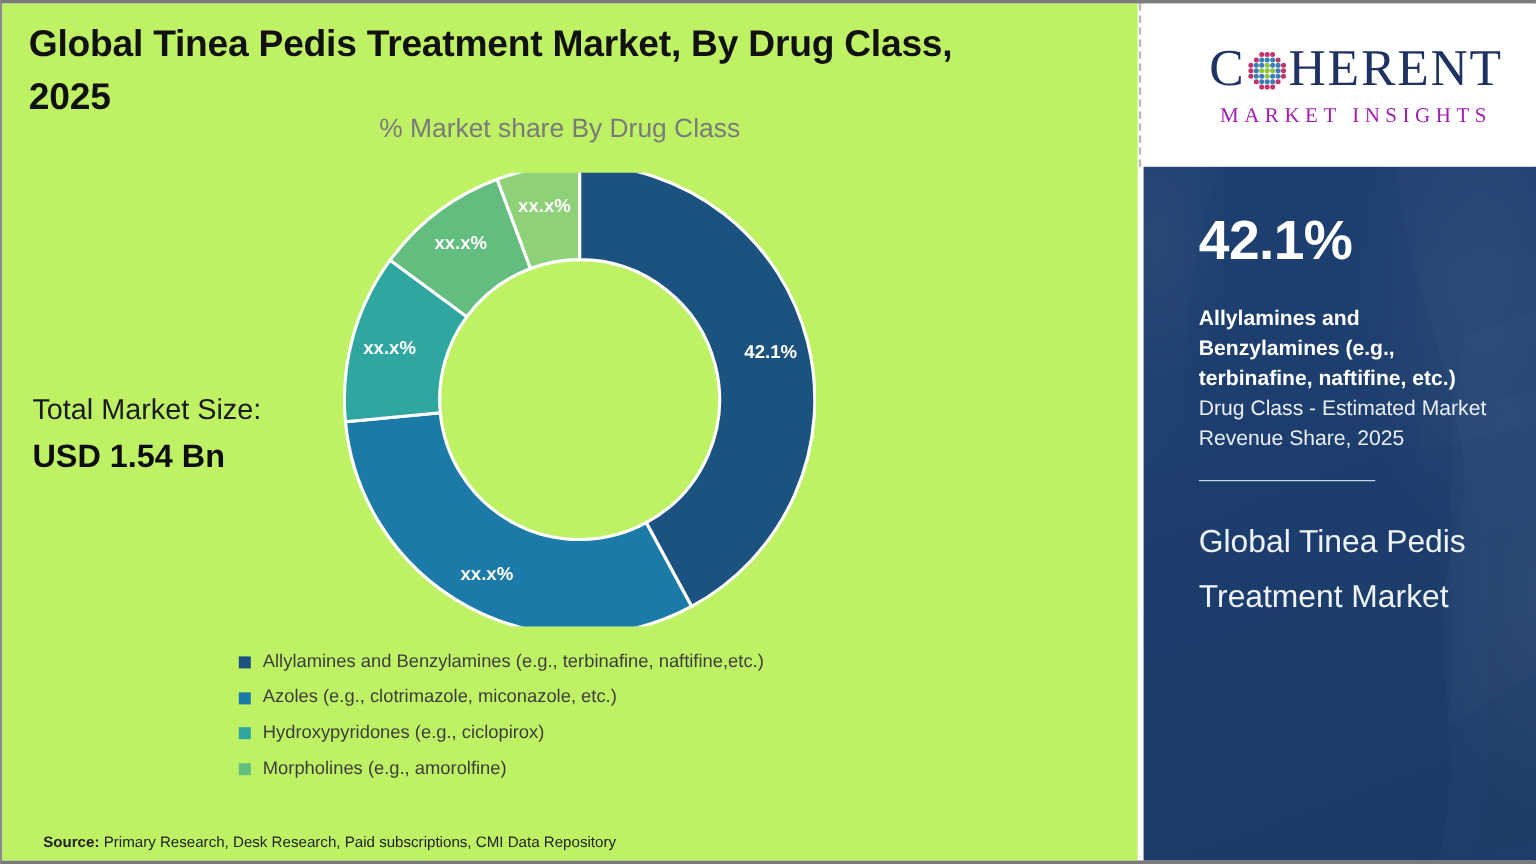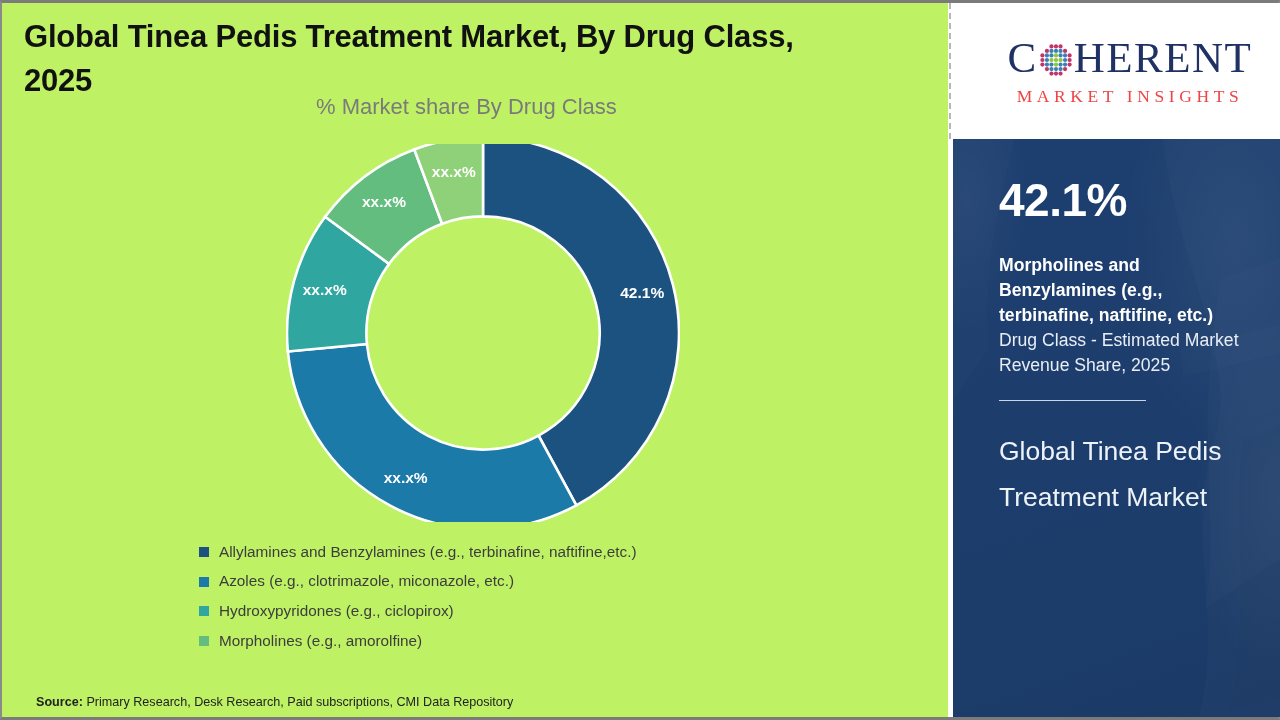--- a/index.html
+++ b/index.html
@@ -144,21 +144,21 @@
   #logo-globe {
     display: inline-block;
     width: 34px; height: 34px;
     vertical-align: -5px;
     margin: 0 1px;
   }
   #logo-tagline {
     margin-top: 7px;
     font-family: "Liberation Serif", serif;
     font-size: 17.5px;
-    color: #ef4444;
+    color: #a21caf;
     letter-spacing: 4.6px;
     text-align: center;
     white-space: nowrap;
   }
 
   
   #blue-panel {
     position: absolute;
     left: 951px; top: 136px;
     width: 327px; height: 578px;
@@ -207,20 +207,24 @@
 </head>
 <body>
 
 <div id="page">
 
   <div id="left-panel">
 
     <div id="chart-title">Global Tinea Pedis Treatment Market, By Drug Class, 2025</div>
     <div id="chart-subtitle">% Market share By Drug Class</div>
 
+    <div id="total-market-block">
+      <div id="total-market-label">Total Market Size:</div>
+      <div id="total-market-value">USD 1.54 Bn</div>
+    </div>
 
     <div id="donut-wrap">
       <svg id="donut-svg" viewBox="0 0 394 378">
         <g id="donut-slices">
             <path d="M 197 -7 A 196 196 0 0 1 290.34268791891606 361.345996797349 L 252.53889931175505 291.54586809442264 A 116.61999999999999 116.61999999999999 0 0 0 197 72.38000000000001 Z" fill="#1b5280" stroke="#ffffff" stroke-width="2.6"></path>
             <path d="M 290.34268791891606 361.345996797349 A 196 196 0 0 1 1.8698549377963047 207.44522941042874 L 80.89756368798881 199.9749114992051 A 116.61999999999999 116.61999999999999 0 0 0 252.53889931175505 291.54586809442264 Z" fill="#1b7aa8" stroke="#ffffff" stroke-width="2.6"></path>
             <path d="M 1.8698549377963047 207.44522941042874 A 196 196 0 0 1 39.15965440062013 72.80006324843232 L 103.08499436836898 119.86103763281724 A 116.61999999999999 116.61999999999999 0 0 0 80.89756368798881 199.9749114992051 Z" fill="#2fa6a0" stroke="#ffffff" stroke-width="2.6"></path>
             <path d="M 39.15965440062013 72.80006324843232 A 196 196 0 0 1 128.2952732425132 5.4362221973543114 L 156.12068757929535 79.77955220742582 A 116.61999999999999 116.61999999999999 0 0 0 103.08499436836898 119.86103763281724 Z" fill="#63bd7e" stroke="#ffffff" stroke-width="2.6"></path>
             <path d="M 128.2952732425132 5.4362221973543114 A 196 196 0 0 1 196.99999999999997 -7 L 196.99999999999997 72.38000000000001 A 116.61999999999999 116.61999999999999 0 0 0 156.12068757929535 79.77955220742582 Z" fill="#8ed178" stroke="#ffffff" stroke-width="2.6"></path>
           </g>
@@ -312,20 +316,20 @@
       <path d="M210,0 L327,0 L327,578 L246,578 C272,470 230,400 262,300 C286,222 222,120 210,0 Z" fill="#ffffff" opacity="0.035"></path>
       <path d="M268,140 L327,120 L327,420 L252,470 C268,380 240,300 268,140 Z" fill="#ffffff" opacity="0.03"></path>
       <path d="M0,0 L62,0 C44,70 30,130 36,210 L0,260 Z" fill="#ffffff" opacity="0.028"></path>
       <path d="M290,300 L327,286 L327,560 L276,572 C300,470 278,380 290,300 Z" fill="#000000" opacity="0.035"></path>
       <path d="M228,210 L327,186 L327,214 L230,238 Z" fill="#ffffff" opacity="0.022"></path>
     </svg>
 
     <div id="panel-content">
       <div id="panel-stat">42.1%</div>
       <div id="panel-desc">
-        <span class="bold">Morpholines and Benzylamines (e.g., terbinafine, naftifine, etc.)</span><span> Drug Class - Estimated Market Revenue Share, 2025</span>
+        <span class="bold">Allylamines and Benzylamines (e.g., terbinafine, naftifine, etc.)</span><span> Drug Class - Estimated Market Revenue Share, 2025</span>
       </div>
       <div id="panel-rule"></div>
       <div id="panel-footer">Global Tinea Pedis Treatment Market</div>
     </div>
   </div>
 
 </div>
 
 </body></html>

